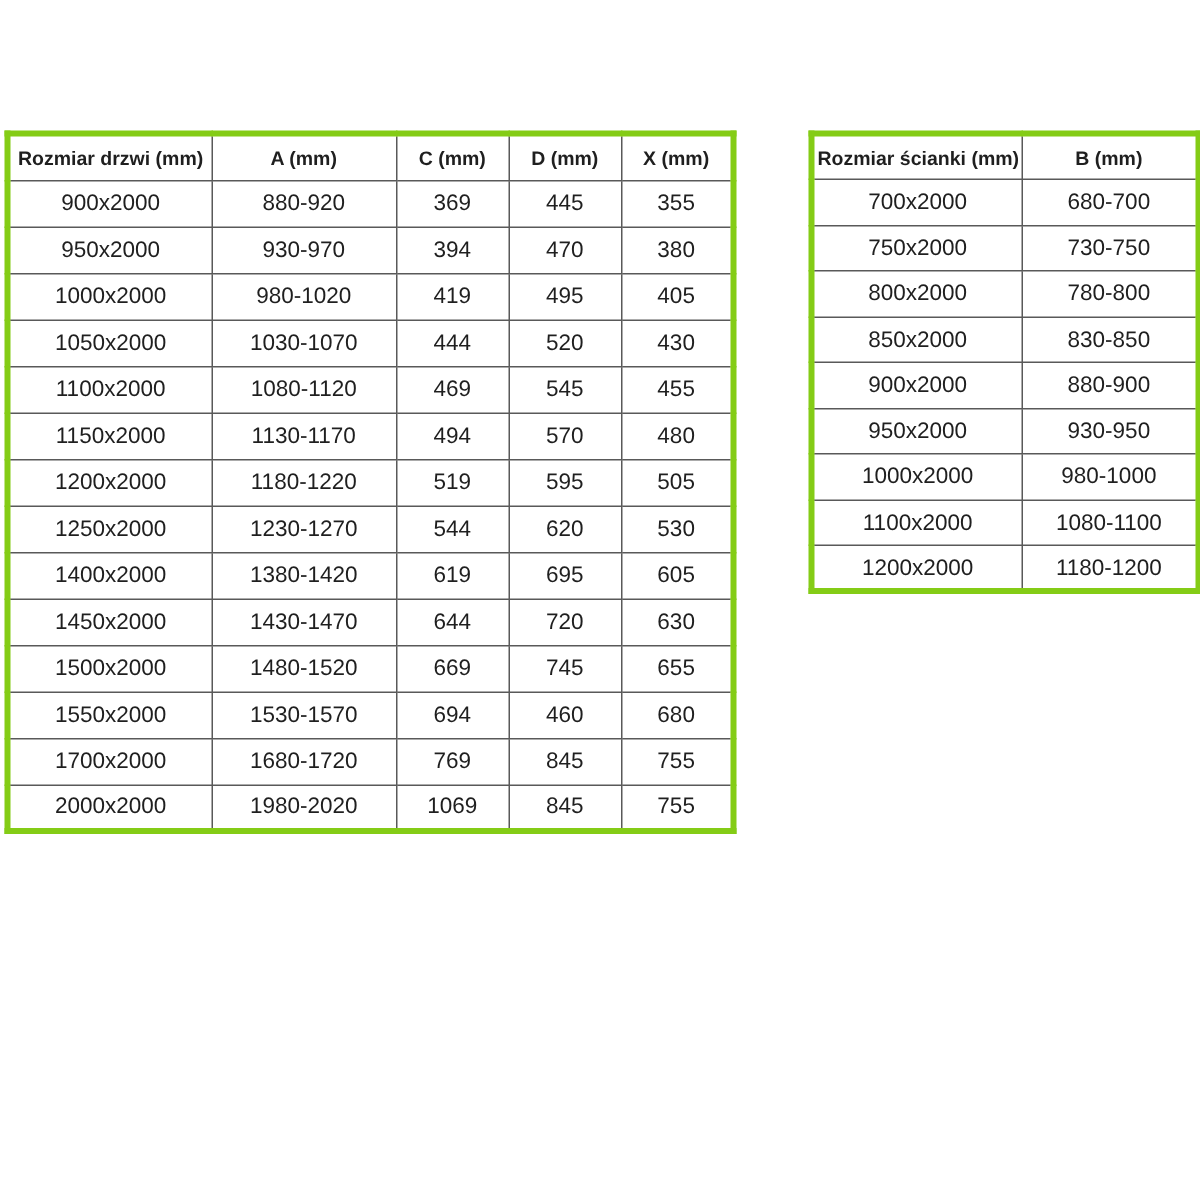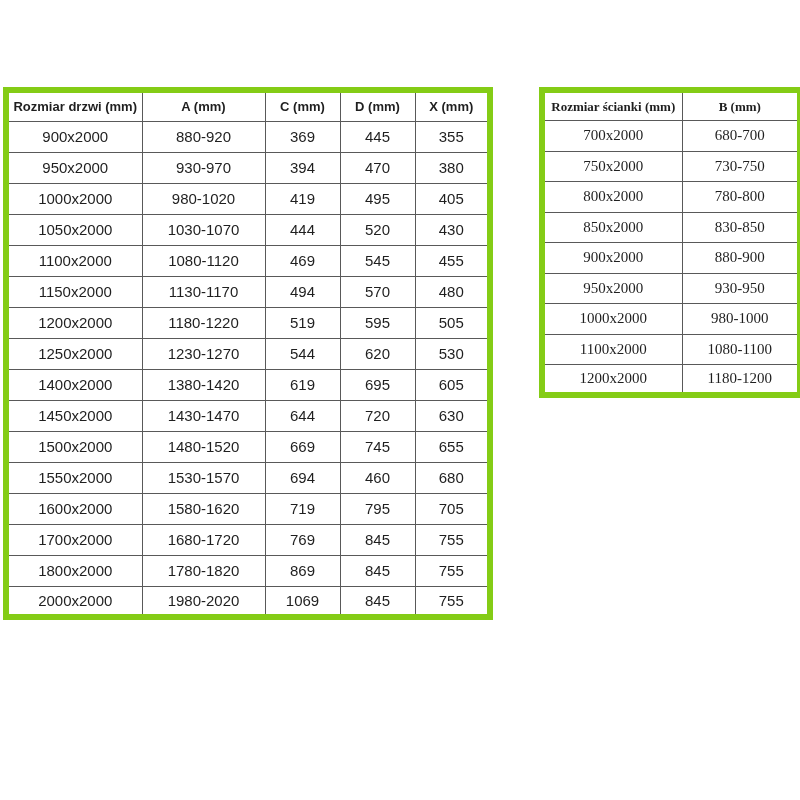--- a/index.html
+++ b/index.html
@@ -12,21 +12,21 @@
     width: 800px;
     height: 800px;
     background: #ffffff;
     font-family: "Liberation Sans", sans-serif;
     overflow: hidden;
   }
   table.spec-table {
     position: absolute;
     border-collapse: collapse;
     table-layout: fixed;
-    border: 6px solid #84cc16;
+    border: 4px solid #84cc16;
   }
   .door-table {
     left: 3px;
     top: 87px;
     width: 484px;
   }
   .wall-table {
     left: 539px;
     top: 87px;
     width: 258px;
@@ -43,21 +43,21 @@
   }
   .spec-table th {
     font-size: 13px;
     font-weight: bold;
   }
   .spec-table td {
     font-size: 15px;
     font-weight: normal;
   }
   .door-table tr { height: 31px; }
-  .wall-table tr { height: 30.5px; font-family: Liberation Serif, serif; }
+  .wall-table tr { height: 30.5px; }
 </style>
 </head>
 <body>
 
 <div class="canvas">
 
   <table class="spec-table door-table">
     <colgroup>
       <col style="width:136px">
       <col style="width:123px">
@@ -153,37 +153,23 @@
           <td>655</td>
         </tr>
         <tr>
           <td>1550x2000</td>
           <td>1530-1570</td>
           <td>694</td>
           <td>460</td>
           <td>680</td>
         </tr>
         <tr>
-          <td>1600x2000</td>
-          <td>1580-1620</td>
-          <td>719</td>
-          <td>795</td>
-          <td>705</td>
-        </tr>
-        <tr>
           <td>1700x2000</td>
           <td>1680-1720</td>
           <td>769</td>
-          <td>845</td>
-          <td>755</td>
-        </tr>
-        <tr>
-          <td>1800x2000</td>
-          <td>1780-1820</td>
-          <td>869</td>
           <td>845</td>
           <td>755</td>
         </tr>
         <tr>
           <td>2000x2000</td>
           <td>1980-2020</td>
           <td>1069</td>
           <td>845</td>
           <td>755</td>
         </tr>

